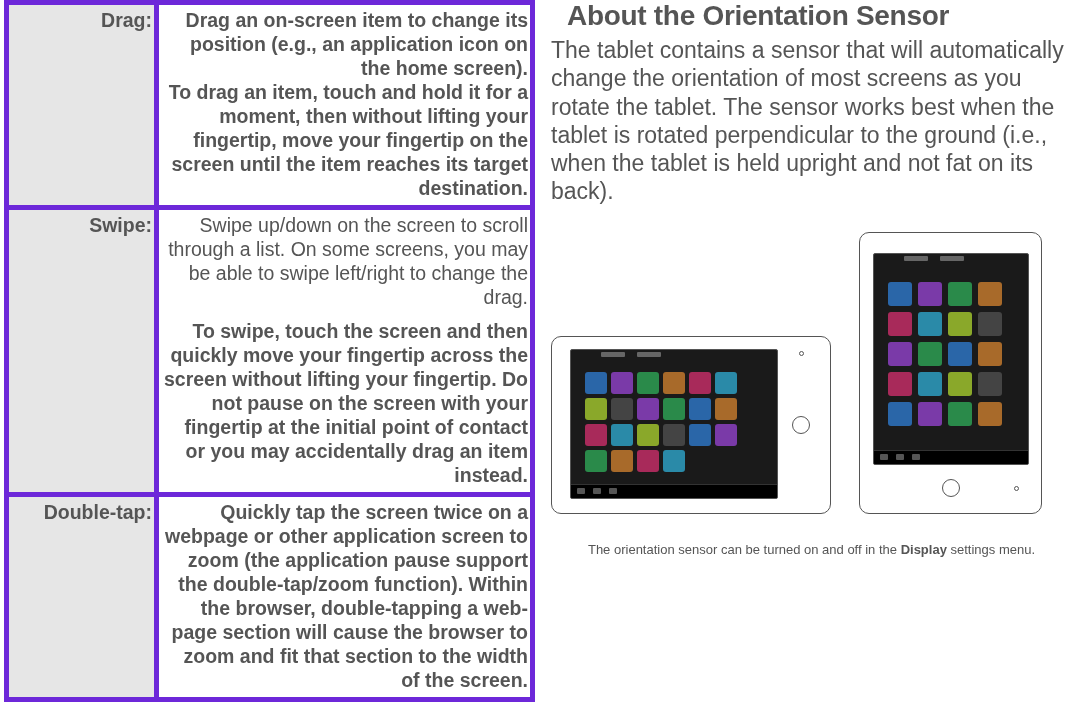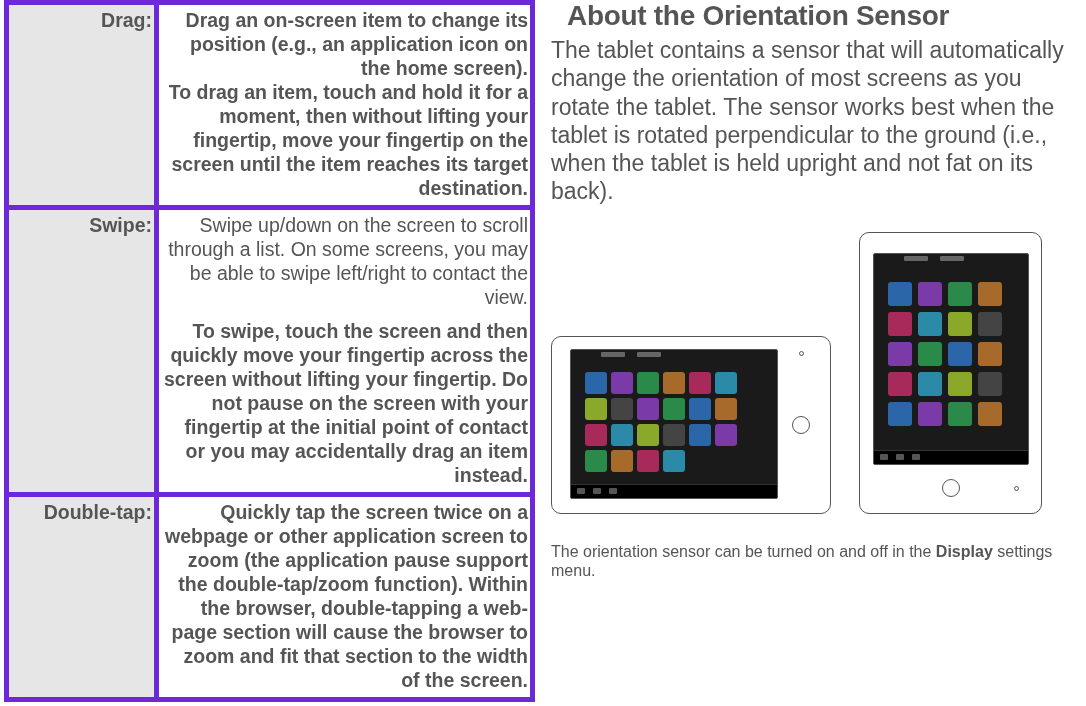--- a/index.html
+++ b/index.html
@@ -163,41 +163,42 @@
     display:flex; gap:8px; padding-left:6px; align-items:center;
   }
   .nb { width:8px; height:6px; background:#555; border-radius:1px; }
   .topbar {
     position:absolute; left:0; right:0; top:0; height:10px;
     display:flex; gap:12px; padding-left:30px; align-items:center;
   }
   .tb { width:24px; height:5px; background:#666; border-radius:1px; }
 
   .outro {
-    font-size: 16px;
+    font-size: 13px;
     line-height: 1.23;
+    text-align: center;
   }
   .outro .b { font-weight: bold; }
 </style>
 </head>
 <body>
 
 <div class="left-col">
   <table class="gesture">
     <tbody>
         <tr>
           <th>Drag:</th>
           <td class="cell-paras">
             <p>Drag an on-screen item to change its position (e.g., an application icon on the home screen).<br>To drag an item, touch and hold it for a moment, then without lifting your fingertip, move your fingertip on the screen until the item reaches its target destination.</p>
           </td>
         </tr>
         <tr>
           <th>Swipe:</th>
           <td class="cell-paras">
-            <p>Swipe up/down on the screen to scroll through a list. On some screens, you may be able to swipe left/right to contact the view.</p>
+            <p>Swipe up/down on the screen to scroll through a list. On some screens, you may be able to swipe left/right to change the drag.</p>
             <p>To swipe, touch the screen and then quickly move your fingertip across the screen without lifting your fingertip. Do not pause on the screen with your fingertip at the initial point of contact or you may accidentally drag an item instead.</p>
           </td>
         </tr>
         <tr>
           <th>Double-tap:</th>
           <td class="cell-paras">
             <p>Quickly tap the screen twice on a webpage or other application screen to zoom (the application pause support the double-tap/zoom function). Within the browser, double-tapping a web-page section will cause the browser to zoom and fit that section to the width of the screen.</p>
           </td>
         </tr>
       </tbody>

